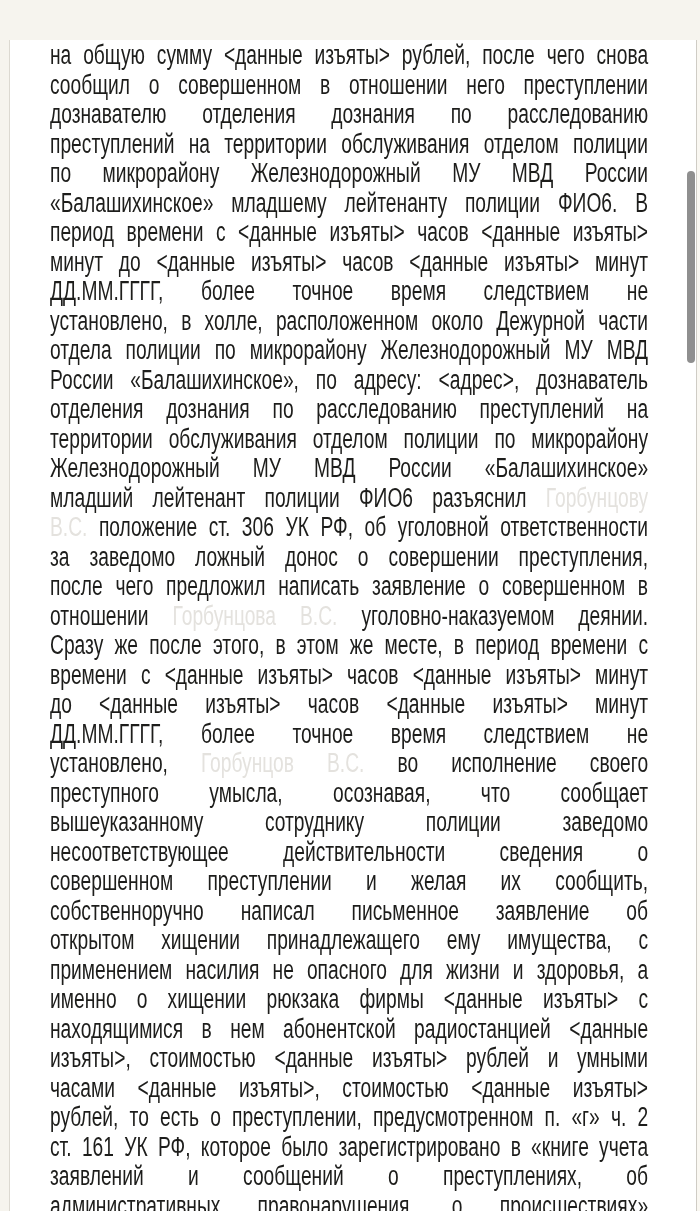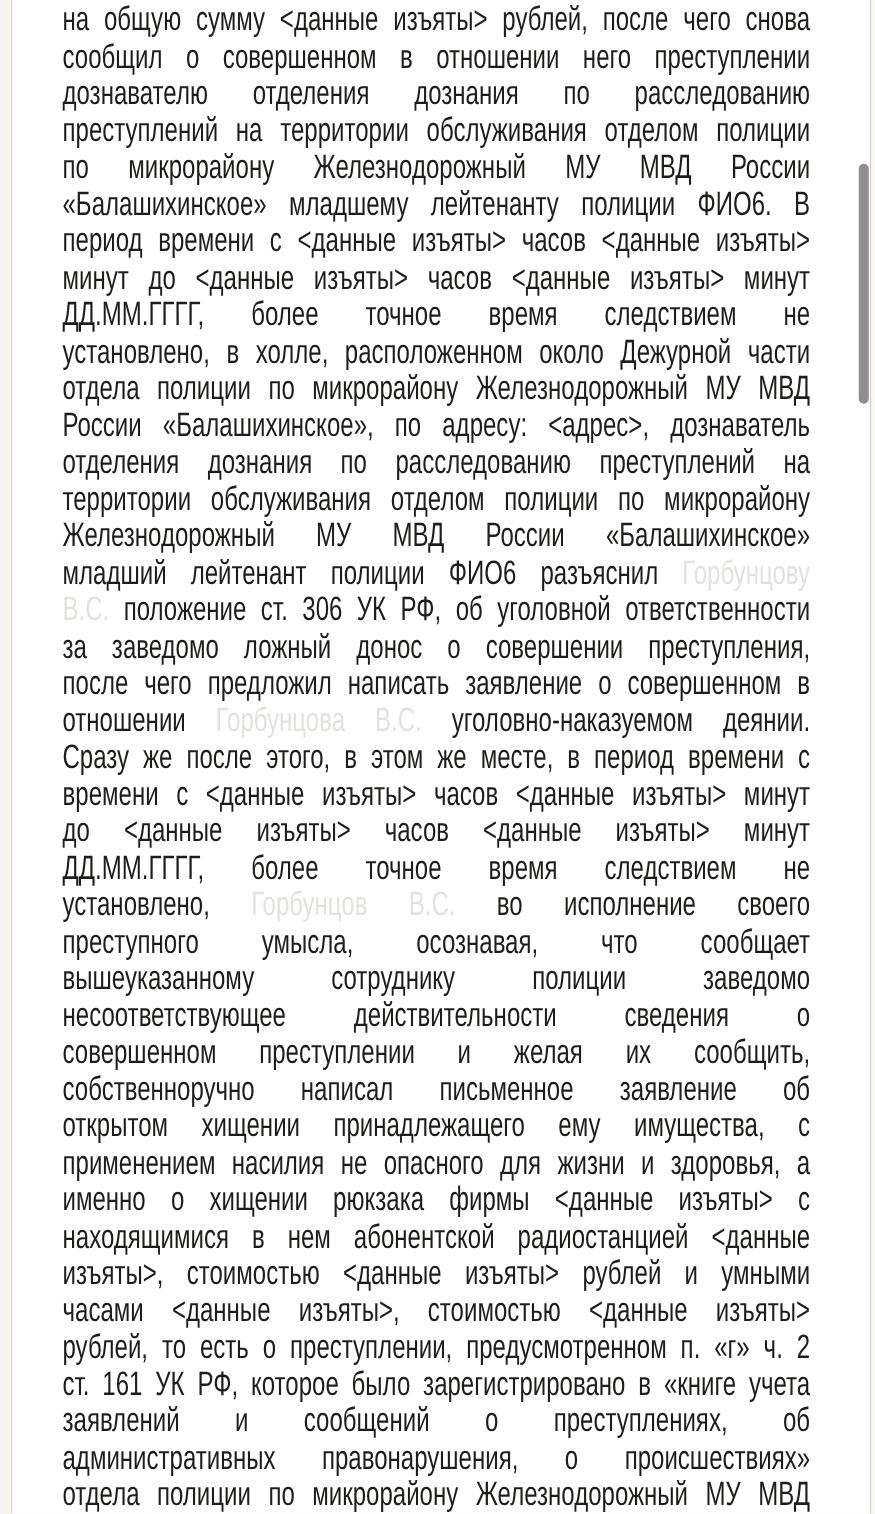--- a/index.html
+++ b/index.html
@@ -10,20 +10,21 @@
     width: 700px;
     height: 1211px;
     overflow: hidden;
     position: relative;
     background: #f6f4ee;
     font-family: "Liberation Sans", sans-serif;
   }
   .page {
     position: absolute;
     inset: 0;
+    margin-top: 40px;
   }
   .margin-strip-left {
     position: absolute;
     left: 0; top: 0;
     width: 10px; height: 100%;
     background: #f6f4ee;
     border-right: 1px solid #dcd9d1;
     box-sizing: border-box;
   }
   .paper {

